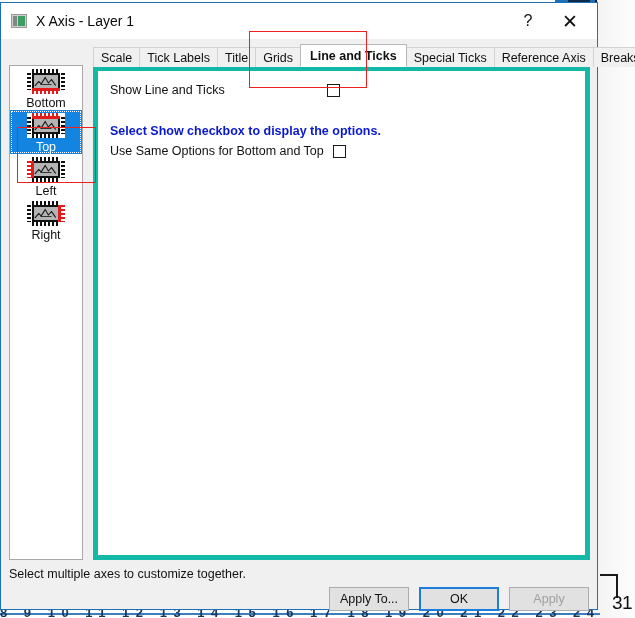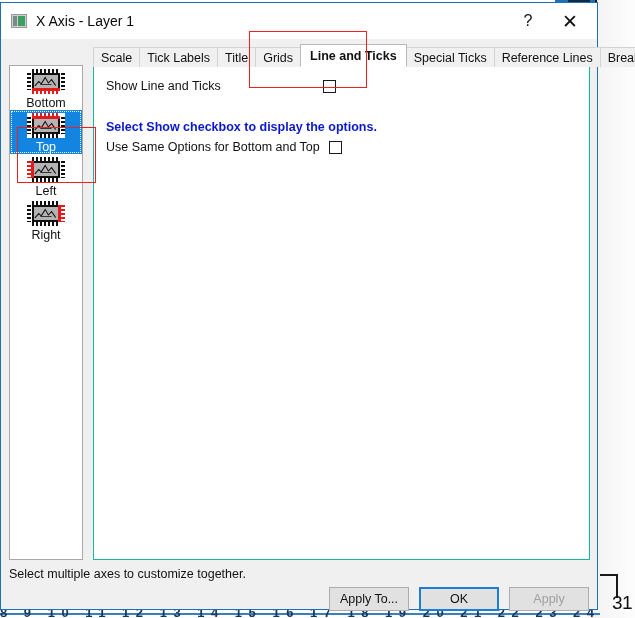--- a/index.html
+++ b/index.html
@@ -233,21 +233,21 @@
   .edgebar.top    { left:5px; right:5px; top:3px;    height:3px; }
   .edgebar.left   { top:4px; bottom:4px; left:4px;   width:3px; }
   .edgebar.right  { top:4px; bottom:4px; right:4px;  width:3px; }
 
   
   .content {
     position: absolute;
     left: 92px; top: 63px;
     width: 497px; height: 494px;
     background: #ffffff;
-    border: 1px solid #14b8a6;
+    border: 5px solid #14b8a6;
     box-sizing: border-box;
   }
   .row {
     position: absolute;
     display: flex; align-items: center;
     font-size: 12.5px; color: #111;
   }
   .row .rlabel { white-space: nowrap; }
   .cbx {
     width: 13px; height: 13px;
@@ -339,21 +339,21 @@
       <div class="tab">
         <span>Grids</span>
       </div>
       <div class="tab active">
         <span>Line and Ticks</span>
       </div>
       <div class="tab">
         <span>Special Ticks</span>
       </div>
       <div class="tab">
-        <span>Reference Lines</span>
+        <span>Reference Axis</span>
       </div>
       <div class="tab">
         <span>Breaks</span>
       </div>
     </div>
 
   <div class="axis-panel" id="axis-panel">
       <div class="axis-item">
         <div class="axglyph">
           <div class="pins pins-top"></div>

